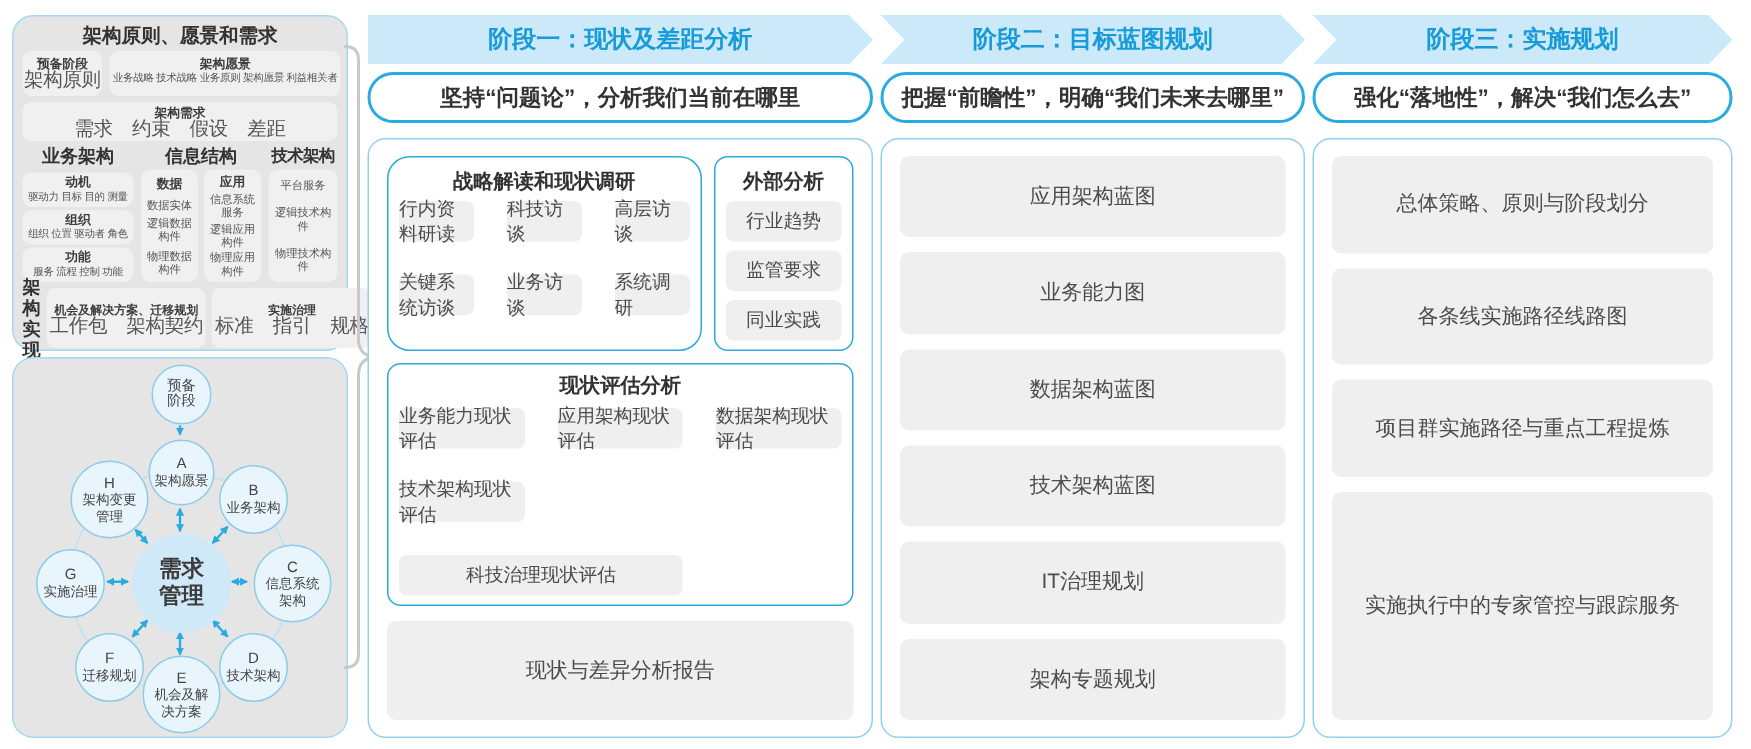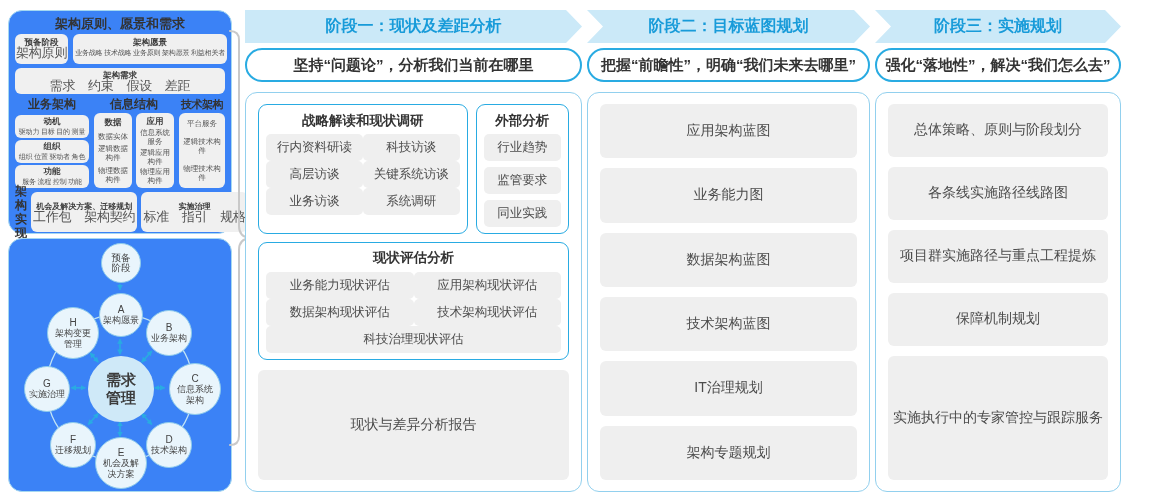--- a/index.html
+++ b/index.html
@@ -1,21 +1,21 @@
 <!DOCTYPE html>
 <html><head>
 <meta charset="utf-8">
 <style>
   * { box-sizing: border-box; margin: 0; padding: 0; }
   html,body { background:#fff; }
   body { font-family: "Liberation Sans", "DejaVu Sans", sans-serif; }
   .canvas { position: relative; width: 1167px; height: 499px; background:#fff; overflow:hidden; }
 
   
-  .lpanel { position:absolute; border:1.5px solid #a5d8f1; border-radius:14px; background:#3b82f6; }
+  .lpanel { position:absolute; border:1.5px solid #a5d8f1; border-radius:14px; background:#e5e5e5; }
   .left-top { left:8px; top:10px; width:224px; height:224px; padding:5px 6px; }
   .left-bottom { left:8px; top:238px; width:224px; height:254px; }
 
   .lt-title { font-size:13px; font-weight:bold; color:#333; text-align:center; line-height:16px; margin-bottom:2px; }
   .gbox { background:#f0f0f0; border-radius:6px; text-align:center; color:#555; }
   .gbox b { display:block; font-size:8.5px; color:#3d3d3d; line-height:11px; }
   .gbox .sub { display:block; font-size:13px; line-height:10px; white-space:nowrap; letter-spacing:-0.2px; }
   .lt-row1 { display:flex; gap:5px; height:30px; }
   .lt-row1 .prep-box { width:56px; padding:3px 1px; }
   .lt-row1 .vision-box { flex:1; padding:3px 2px; }
@@ -63,36 +63,36 @@
   .n-center { left:79px; top:117px; width:66px; height:66px; background:#cfe9f8; border:none; }
   .n-center .nm { font-size:15px; font-weight:bold; width:34px; line-height:18px; color:#3c3c3c; }
 
   
   .brace { position:absolute; left:226px; top:30px; width:26px; height:416px; }
 
   
   .pcol { position:absolute; top:10px; height:482px; display:flex; flex-direction:column; }
   .pcol1 { left:245px; width:337px; }
   .pcol2 { left:587px; width:283px; }
-  .pcol3 { left:875px; width:246px; }
+  .pcol3 { left:875px; width:280px; }
   .banner { height:33px; background:#cbe9f8; display:flex; align-items:center; justify-content:center;
             font-size:16px; font-weight:bold; color:#189bd9; flex:none;
             clip-path: polygon(0 0, calc(100% - 16px) 0, 100% 50%, calc(100% - 16px) 100%, 0 100%); }
   .banner.notched { clip-path: polygon(0 0, calc(100% - 16px) 0, 100% 50%, calc(100% - 16px) 100%, 0 100%, 16px 50%); }
   .slogan { margin-top:5px; height:34px; flex:none; border:2px solid #29abe2; border-radius:17px; background:#fff;
             display:flex; align-items:center; justify-content:center; font-size:15px; font-weight:bold; color:#333; }
   .phase-panel { margin-top:10px; flex:1; border:1.5px solid #92d0ee; border-radius:12px; background:#fff; padding:11px 12px; display:flex; flex-direction:column; }
 
   
   .p1-top { display:flex; gap:8px; flex:none; }
   .bluebox { border:1.5px solid #29abe2; border-radius:9px; padding:6px 7px; background:#fff; }
   .bb-title { font-size:13.5px; font-weight:bold; color:#333; text-align:center; line-height:20px; }
-  .strategy-box { flex:1.55; }
+  .strategy-box { flex:1.55;border-radius:15px; }
   .external-box { flex:0.62; }
-  .grid2 { display:grid; grid-template-columns:1fr 1fr; gap:0; margin-top:3px; }
+  .grid2 { display:grid; grid-template-columns:1fr 1fr 1fr; gap:22px; margin-top:3px; }
   .graybtn { background:#efefef; border-radius:5px; height:27px; display:flex; align-items:center; justify-content:center;
              font-size:12.5px; color:#4c4c4c; }
   .stack { display:flex; flex-direction:column; gap:6px; margin-top:3px; }
   .assess-box { margin-top:8px;font-family:Liberation Mono, monospace; }
   .graybtn.full { grid-column:1 / span 2; }
   .report-box { margin-top:10px; flex:1; background:#efefef; border-radius:6px; display:flex; align-items:center; justify-content:center;
                 font-size:14px; color:#4c4c4c; }
 
   
   .plist { gap:10px; }
@@ -304,18 +304,17 @@
     <div class="banner notched">
       <span>阶段三：实施规划</span>
     </div>
     <div class="slogan">
       <span>强化“落地性”，解决“我们怎么去”</span>
     </div>
     <div class="phase-panel plist">
       <div class="pitem">总体策略、原则与阶段划分</div>
       <div class="pitem">各条线实施路径线路图</div>
       <div class="pitem">项目群实施路径与重点工程提炼</div>
-      <div class="pitem">保障机制规划</div>
       <div class="pitem tall">实施执行中的专家管控与跟踪服务</div>
     </div>
   </div>
 
 </div>
 
 </body></html>

